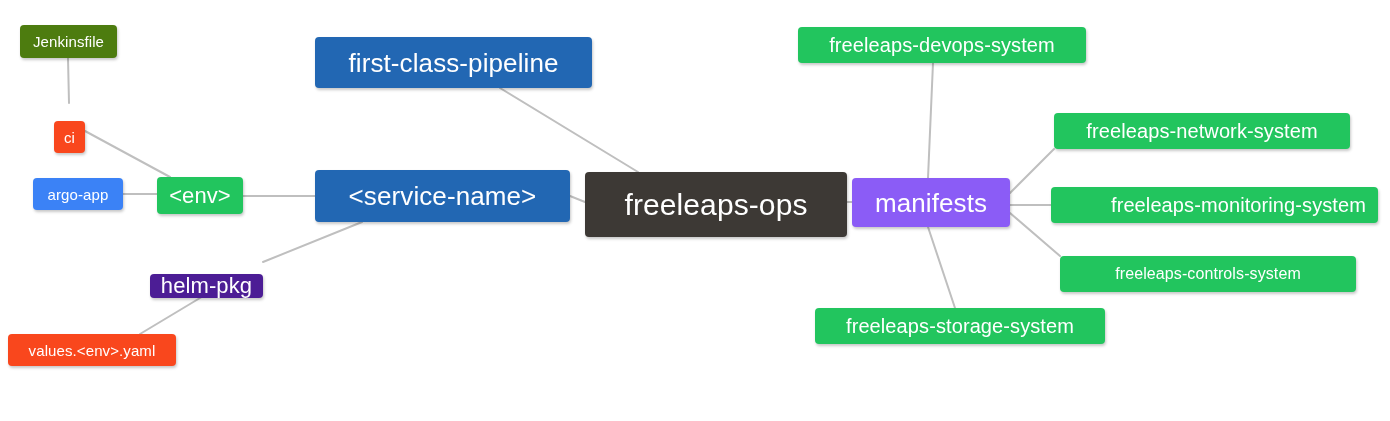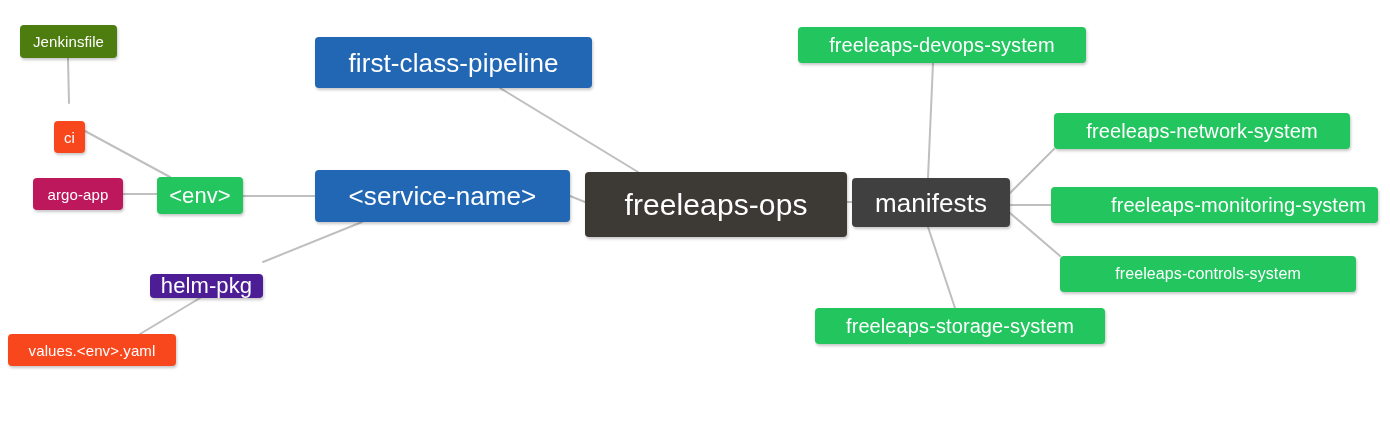--- a/index.html
+++ b/index.html
@@ -66,39 +66,39 @@
       <line x1="1060" y1="256" x2="1010" y2="213" stroke="#bfbfbf" stroke-width="2" stroke-linecap="round"></line>
       <line x1="955" y1="308" x2="928" y2="227" stroke="#bfbfbf" stroke-width="2" stroke-linecap="round"></line>
     </svg>
   <div id="node-layer">
       <div class="node" style="left: 585px; top: 172px; width: 262px; height: 65px; background: rgb(61, 57, 53); color: rgb(255, 255, 255); font-size: 30px;">
         <span class="node-label">freeleaps-ops</span>
       </div>
       <div class="node" style="left: 315px; top: 170px; width: 255px; height: 52px; background: rgb(34, 103, 179); color: rgb(255, 255, 255); font-size: 26px;">
         <span class="node-label">&lt;service-name&gt;</span>
       </div>
-      <div class="node" style="left: 852px; top: 178px; width: 158px; height: 49px; background: #404040; color: rgb(255, 255, 255); font-size: 26px;">
+      <div class="node" style="left: 852px; top: 178px; width: 158px; height: 49px; background: #8b5cf6; color: rgb(255, 255, 255); font-size: 26px;">
         <span class="node-label">manifests</span>
       </div>
       <div class="node" style="left: 315px; top: 37px; width: 277px; height: 51px; background: rgb(34, 103, 179); color: rgb(255, 255, 255); font-size: 26px;">
         <span class="node-label">first-class-pipeline</span>
       </div>
       <div class="node" style="left: 157px; top: 177px; width: 86px; height: 37px; background: rgb(34, 197, 94); color: rgb(255, 255, 255); font-size: 22px;">
         <span class="node-label">&lt;env&gt;</span>
       </div>
       <div class="node" style="left: 150px; top: 274px; width: 113px; height: 24px; background: #4c1d95; color: rgb(255, 255, 255); font-size: 22px;">
         <span class="node-label">helm-pkg</span>
       </div>
       <div class="node" style="left: 54px; top: 103px; width: 31px; height: 32px; background: rgb(249, 71, 29); color: rgb(255, 255, 255); font-size: 15px; margin-top: 18px;">
         <span class="node-label">ci</span>
       </div>
       <div class="node" style="left: 20px; top: 25px; width: 97px; height: 33px; background: #4d7c0f; color: rgb(255, 255, 255); font-size: 15px;">
         <span class="node-label">Jenkinsfile</span>
       </div>
-      <div class="node" style="left: 33px; top: 178px; width: 90px; height: 32px; background: #be185d; color: rgb(255, 255, 255); font-size: 15px;">
+      <div class="node" style="left: 33px; top: 178px; width: 90px; height: 32px; background: #3b82f6; color: rgb(255, 255, 255); font-size: 15px;">
         <span class="node-label">argo-app</span>
       </div>
       <div class="node" style="left: 8px; top: 334px; width: 168px; height: 32px; background: rgb(249, 71, 29); color: rgb(255, 255, 255); font-size: 15px;">
         <span class="node-label">values.&lt;env&gt;.yaml</span>
       </div>
       <div class="node" style="left: 798px; top: 27px; width: 288px; height: 36px; background: rgb(34, 197, 94); color: rgb(255, 255, 255); font-size: 20px; align-items: center;">
         <span class="node-label">freeleaps-devops-system</span>
       </div>
       <div class="node" style="left: 1054px; top: 113px; width: 296px; height: 36px; background: rgb(34, 197, 94); color: rgb(255, 255, 255); font-size: 20px;">
         <span class="node-label">freeleaps-network-system</span>

